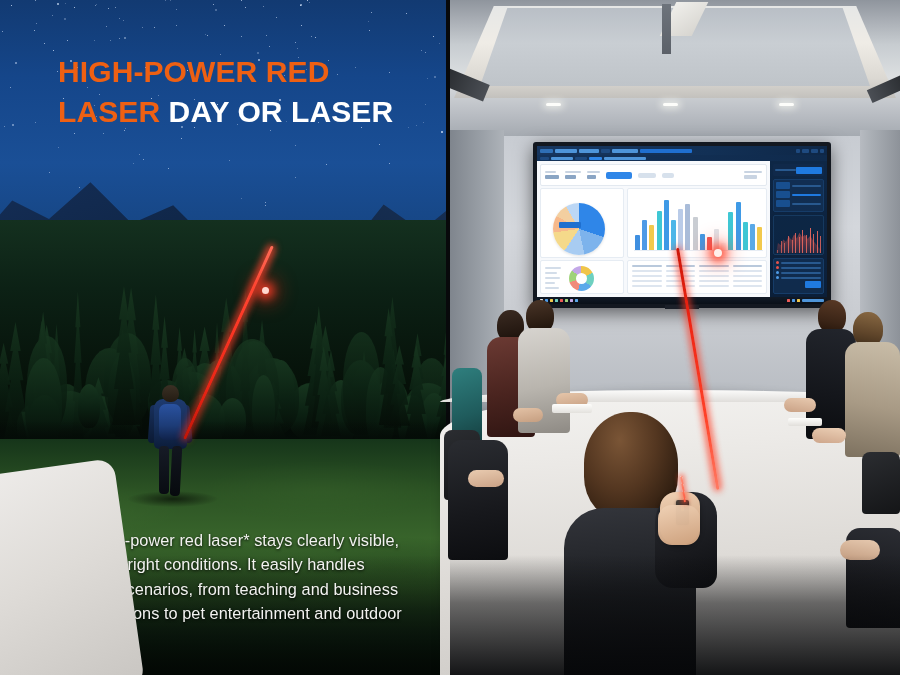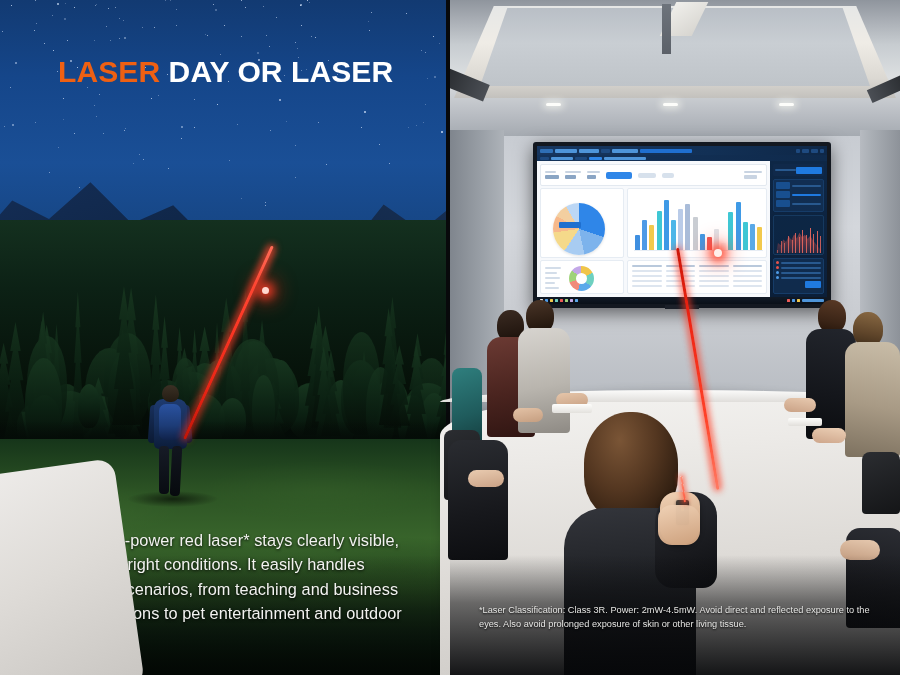--- a/index.html
+++ b/index.html
@@ -488,20 +488,21 @@
       <div class="hk-head"></div>
       <div class="hk-legL"></div>
       <div class="hk-legR"></div>
     </div>
 
     <div class="beamL-glow"></div>
     <div class="beamL"></div>
     <div class="dotL"></div>
 
     <div class="headline">
+      <span class="hl1">HIGH-POWER RED</span>
       <span class="hl2">LASER</span><span class="hl3"> DAY OR LASER</span>
     </div>
 
     <div class="bodycopy">The high-power red laser* stays clearly visible, even in bright conditions. It easily handles various scenarios, from teaching and business presentations to pet entertainment and outdoor guidance.</div>
   </div>
 
   <div id="divider"></div>
 
   <div id="right">
     <div class="ceil"></div>
@@ -778,15 +779,14 @@
   <div class="pointer"></div>
   <div class="pointer-led"></div>
   <div style="position:absolute;left:658px;top:505px;width:42px;height:40px;border-radius:14px;background:linear-gradient(165deg,rgba(240,210,182,.96),rgba(205,160,124,.98))"></div>
 
   <div class="beam-short"></div>
   <div class="beamR-glow"></div>
   <div class="beamR"></div>
   <div class="dotR"></div>
 
   <div style="position:absolute;left:450px;bottom:0;width:450px;height:120px;background:linear-gradient(180deg,rgba(10,11,13,0) 0%,rgba(10,11,13,.55) 40%,rgba(6,7,9,.93) 100%);pointer-events:none"></div>
-  <div class="disclaimer">*Laser Classification: Class 3R. Power: 2mW-4.5mW. Avoid direct and reflected exposure to the eyes. Also avoid prolonged exposure of skin or other living tissue.</div>
 
 </div>
 
 </body></html>

